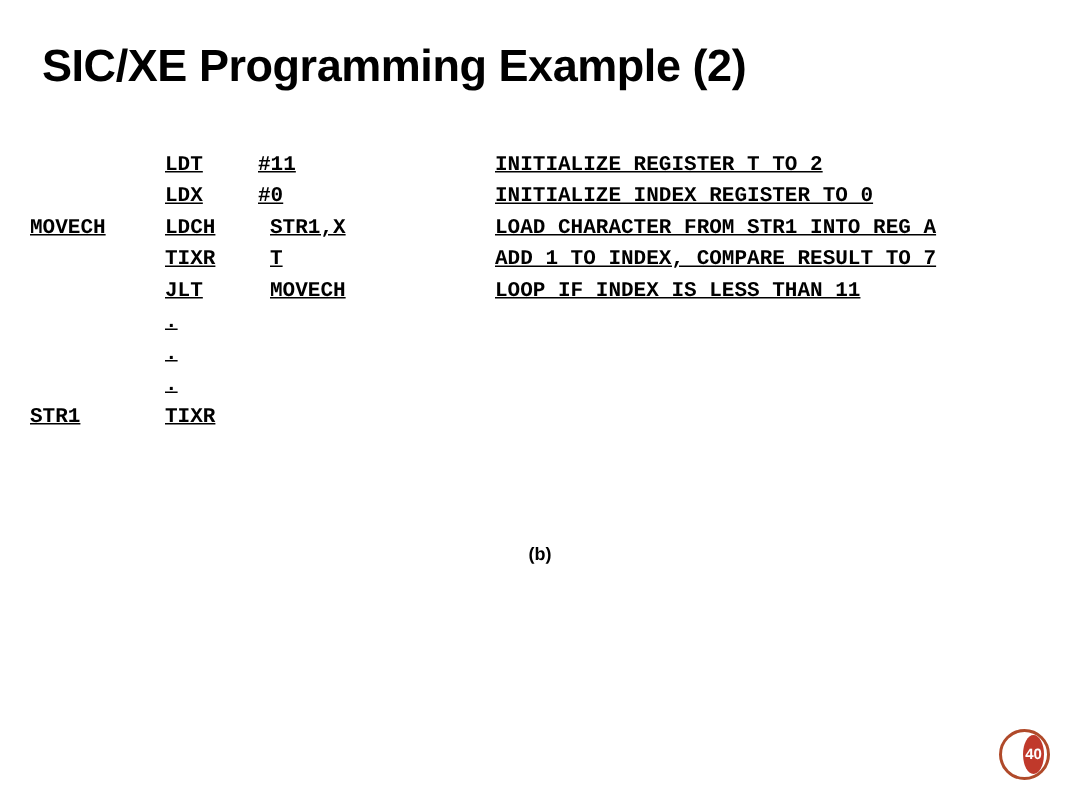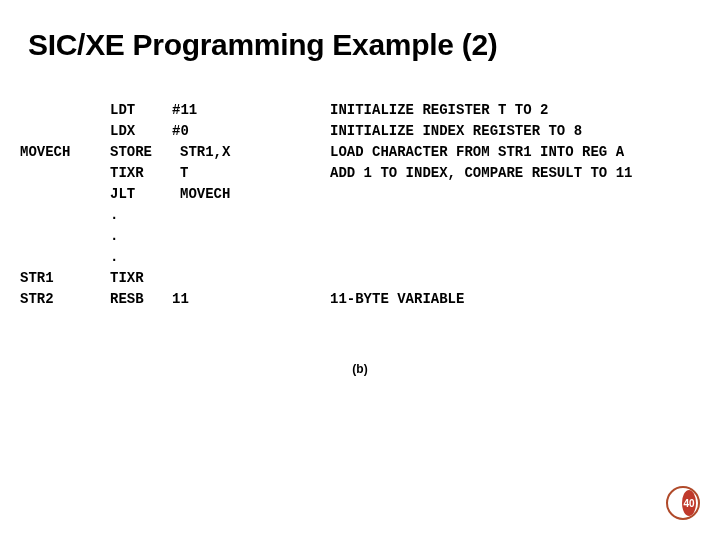--- a/index.html
+++ b/index.html
@@ -23,20 +23,21 @@
   }
   .code-block {
     position: absolute;
     top: 100px;
     left: 20px;
     font-family: "Courier New", Courier, monospace;
     font-size: 14px;
     line-height: 21px;
     color: #000;
     font-weight: bold;
+    text-decoration: underline;
   }
   .code-row {
     display: flex;
     white-space: pre;
   }
   .col-label   { width: 90px; }
   .col-opcode  { width: 62px; }
   .col-operand-wrap { width: 158px; }
   .col-operand-pad { display: inline-block; width: 8px; }
   .col-comment { }
@@ -79,29 +80,28 @@
     margin-left: 12px;
   }
 </style>
 </head>
 <body>
 
 <h1 class="title">SIC/XE Programming Example (2)</h1>
 
 <div class="code-block" id="code-block">
     <div class="code-row"><span class="col-label"></span><span class="col-opcode">LDT</span><span class="col-operand-wrap"><span>#11</span></span><span class="col-comment">INITIALIZE REGISTER T TO 2</span></div>
-    <div class="code-row"><span class="col-label"></span><span class="col-opcode">LDX</span><span class="col-operand-wrap"><span>#0</span></span><span class="col-comment">INITIALIZE INDEX REGISTER TO 8</span></div>
-    <div class="code-row"><span class="col-label">MOVECH</span><span class="col-opcode">STORE</span><span class="col-operand-wrap"><span class="col-operand-pad"></span><span>STR1,X</span></span><span class="col-comment">LOAD CHARACTER FROM STR1 INTO REG A</span></div>
-    <div class="code-row"><span class="col-label"></span><span class="col-opcode">TIXR</span><span class="col-operand-wrap"><span class="col-operand-pad"></span><span>T</span></span><span class="col-comment">ADD 1 TO INDEX, COMPARE RESULT TO 11</span></div>
-    <div class="code-row"><span class="col-label"></span><span class="col-opcode">JLT</span><span class="col-operand-wrap"><span class="col-operand-pad"></span><span>MOVECH</span></span></div>
+    <div class="code-row"><span class="col-label"></span><span class="col-opcode">LDX</span><span class="col-operand-wrap"><span>#0</span></span><span class="col-comment">INITIALIZE INDEX REGISTER TO 0</span></div>
+    <div class="code-row"><span class="col-label">MOVECH</span><span class="col-opcode">LDCH</span><span class="col-operand-wrap"><span class="col-operand-pad"></span><span>STR1,X</span></span><span class="col-comment">LOAD CHARACTER FROM STR1 INTO REG A</span></div>
+    <div class="code-row"><span class="col-label"></span><span class="col-opcode">TIXR</span><span class="col-operand-wrap"><span class="col-operand-pad"></span><span>T</span></span><span class="col-comment">ADD 1 TO INDEX, COMPARE RESULT TO 7</span></div>
+    <div class="code-row"><span class="col-label"></span><span class="col-opcode">JLT</span><span class="col-operand-wrap"><span class="col-operand-pad"></span><span>MOVECH</span></span><span class="col-comment">LOOP IF INDEX IS LESS THAN 11</span></div>
     <div class="code-row"><span class="col-label"></span><span class="col-opcode">.</span><span class="col-operand-wrap"><span></span></span><span class="col-comment"></span></div>
     <div class="code-row"><span class="col-label"></span><span class="col-opcode">.</span><span class="col-operand-wrap"><span></span></span><span class="col-comment"></span></div>
     <div class="code-row"><span class="col-label"></span><span class="col-opcode">.</span><span class="col-operand-wrap"><span></span></span><span class="col-comment"></span></div>
     <div class="code-row"><span class="col-label">STR1</span><span class="col-opcode">TIXR</span></div>
-    <div class="code-row"><span class="col-label">STR2</span><span class="col-opcode">RESB</span><span class="col-operand-wrap"><span>11</span></span><span class="col-comment">11-BYTE VARIABLE</span></div>
   </div>
 
 <div class="caption">(b)</div>
 
 <div class="badge">
   <div class="badge-outer"></div>
   <div class="badge-inner">
     <span>40</span>
   </div>
 </div>

